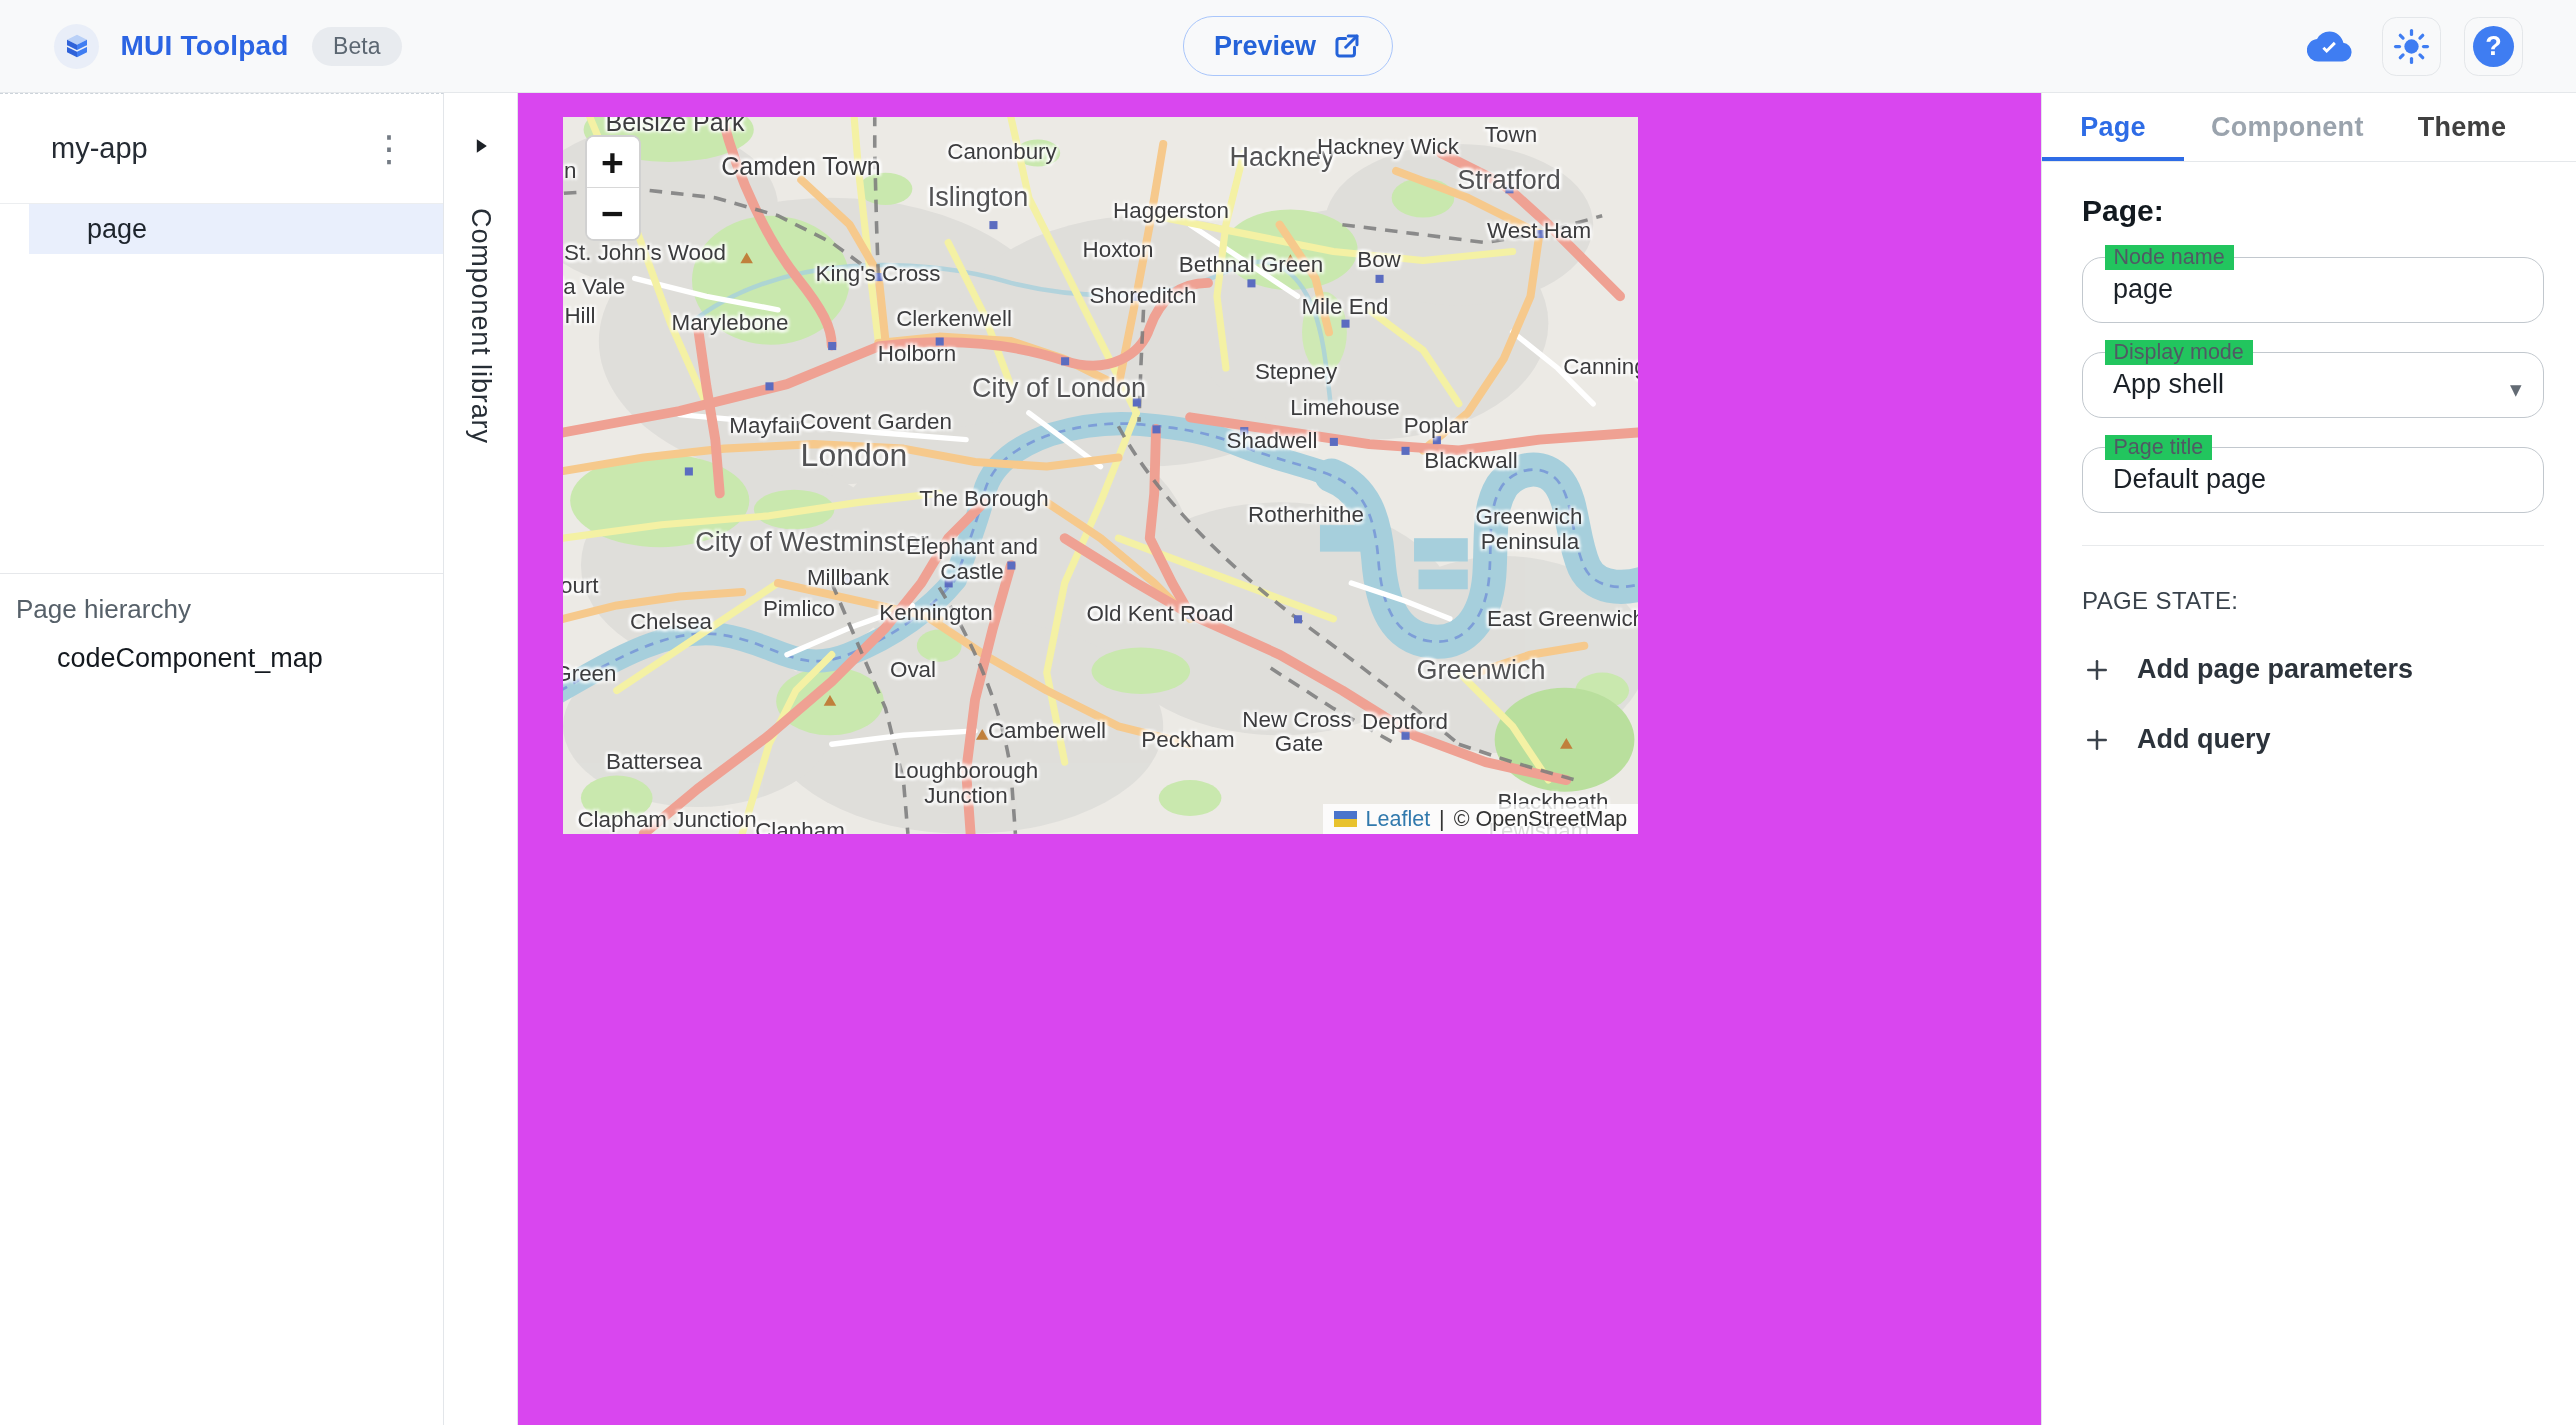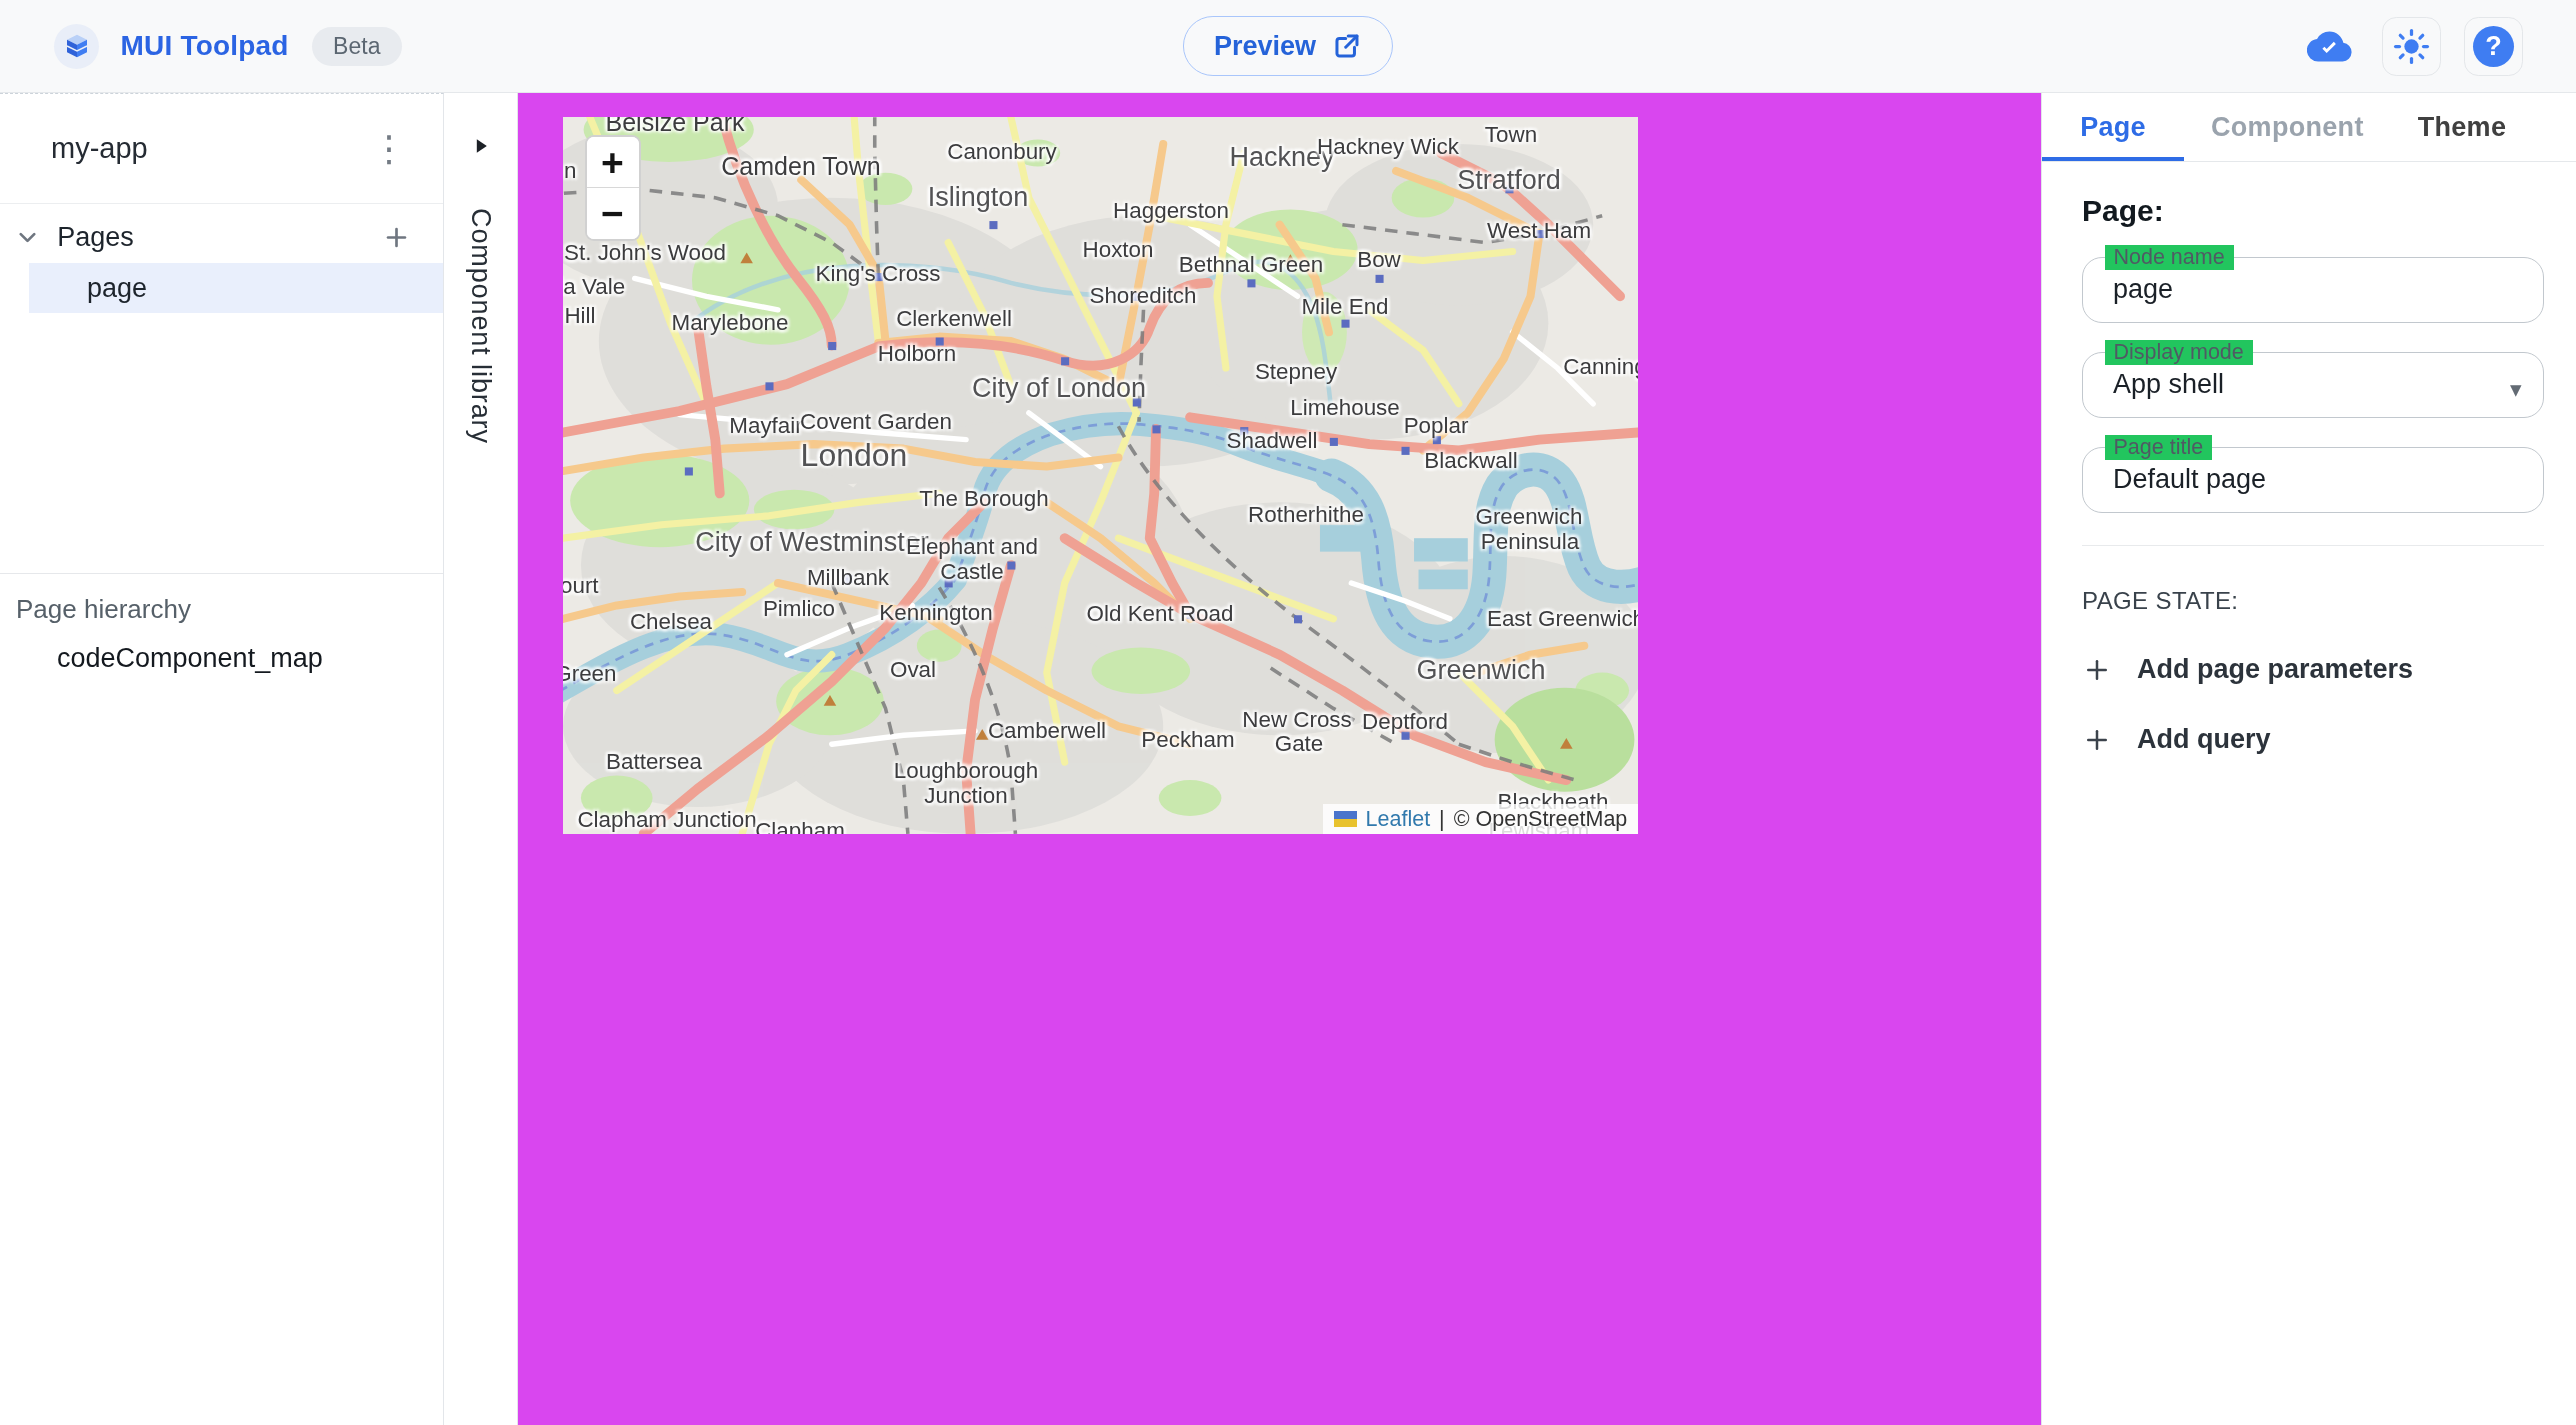--- a/index.html
+++ b/index.html
@@ -149,32 +149,20 @@
 
 <div class="app-body">
 
   <aside class="explorer">
     <div class="app-row">
       <span class="app-name">my-app</span>
       <button class="kebab">⋮</button>
     </div>
 
     <div class="pages-block">
-      <div class="pages-header">
-        <svg width="27" height="27" viewBox="0 0 24 24" fill="none" stroke="#6f7680" stroke-width="2.4" stroke-linecap="round" stroke-linejoin="round">
-          <polyline points="6,9 12,15 18,9"></polyline>
-        </svg>
-        <span class="pages-label">Pages</span>
-        <button class="tree-plus">
-          <svg width="29" height="29" viewBox="0 0 24 24" fill="none" stroke="#6f7680" stroke-width="2.2" stroke-linecap="round">
-            <line x1="12" y1="5" x2="12" y2="19"></line>
-              <line x1="5" y1="12" x2="19" y2="12"></line>
-          </svg>
-        </button>
-      </div>
       <div class="page-item">
         <span>page</span>
       </div>
     </div>
 
     <div class="hier-block">
       <div class="hier-title">Page hierarchy</div>
       <div class="hier-item">codeComponent_map</div>
     </div>
   </aside>

